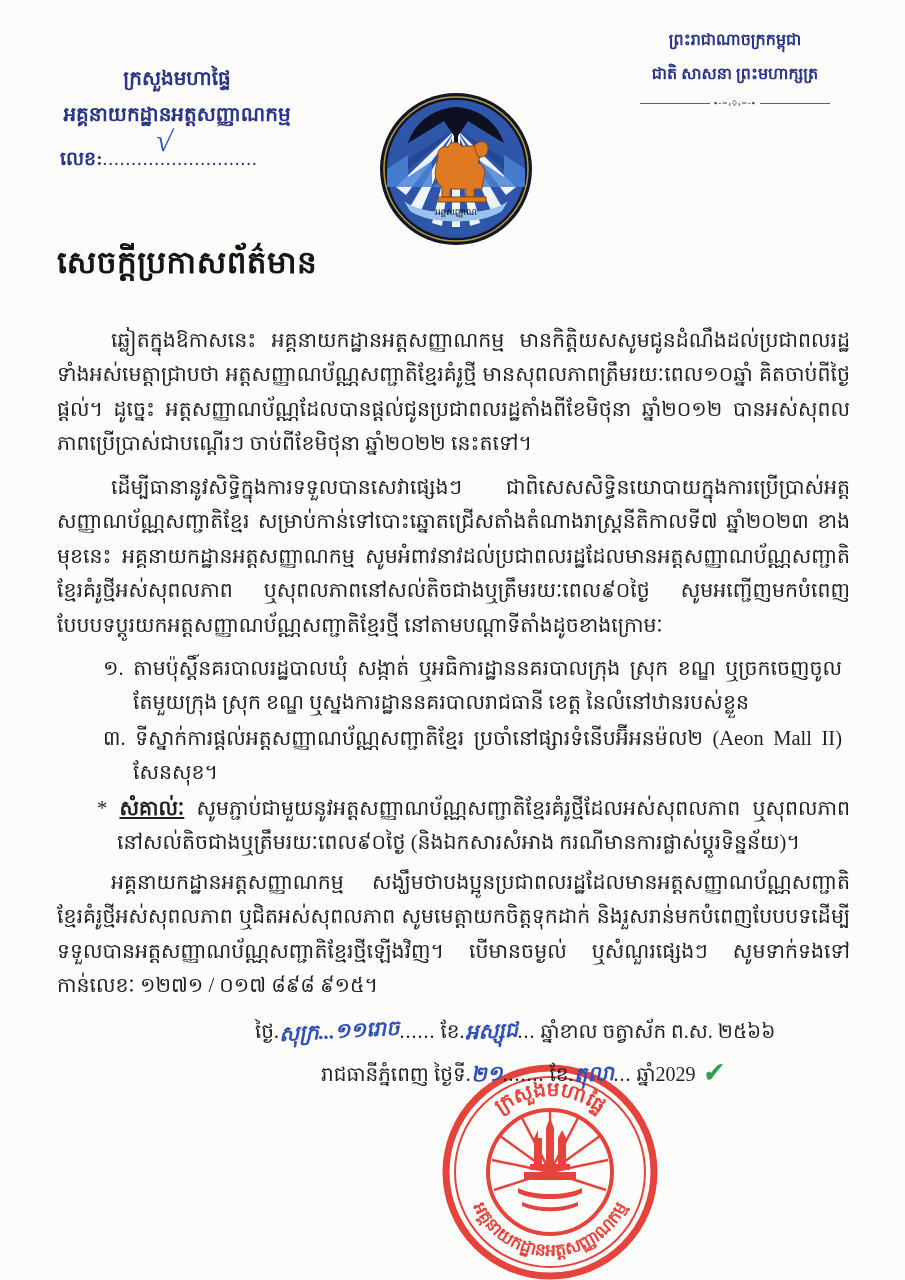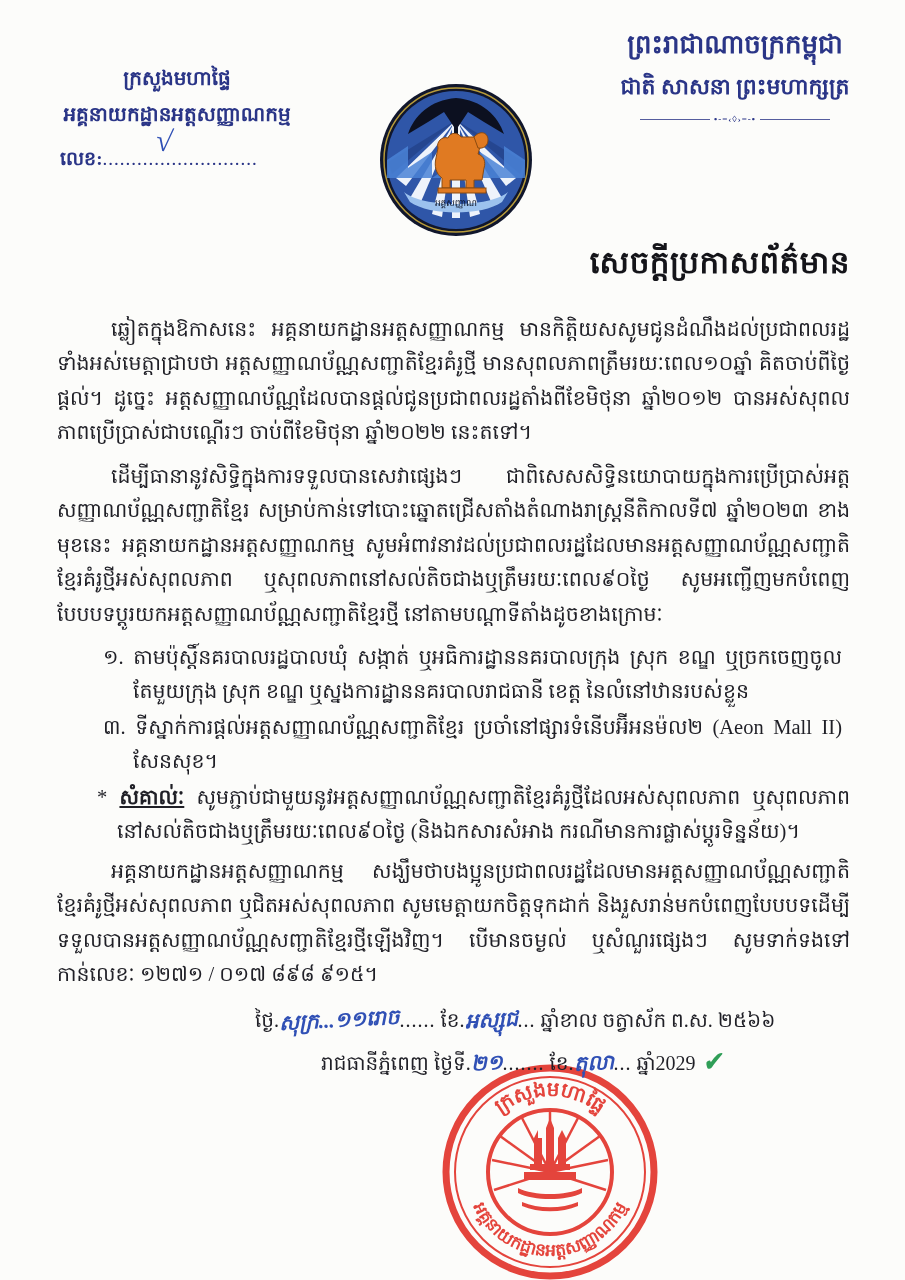--- a/index.html
+++ b/index.html
@@ -26,38 +26,38 @@
   .hdr-left .dots{letter-spacing:1px;font-weight:normal;}
   .check-blue{
     position:absolute;left:118px;top:-22px;
     color:#3050b5;font-size:30px;font-weight:normal;
     transform:rotate(8deg);font-style:italic;
   }
   .hdr-right{
     position:absolute;left:575px;top:32px;width:320px;
     text-align:center;color:#2a3587;font-weight:bold;
   }
-  .hdr-right .r1{font-size:26px;line-height:1.0;margin-bottom:18px;}
-  .hdr-right .r2{font-size:22px;line-height:1.0;margin-bottom:16px;}
+  .hdr-right .r1{font-size:16px;line-height:1.0;margin-bottom:18px;}
+  .hdr-right .r2{font-size:16px;line-height:1.0;margin-bottom:16px;}
   .hdr-divider{
     display:flex;align-items:center;justify-content:center;gap:4px;
     color:#2a3587;
   }
   .hdr-divider .bar{height:1px;background:#2a3587;width:70px;opacity:.8;}
   .hdr-divider .mid{font-size:9px;letter-spacing:1px;font-weight:bold;}
   
-  .emblem{position:absolute;left:378px;top:82px;width:156px;height:156px;}
+  .emblem{position:absolute;left:378px;top:91px;width:156px;height:156px;}
   
   .doc-body{
     position:absolute;left:57px;top:243px;width:793px;
     font-size:20.5px;
   }
   .doc-title{
-    text-align:right;font-size:31px;font-weight:bold;color:#141419;
-    margin-bottom:24px;letter-spacing:.5px;
+    text-align:left;font-size:31px;font-weight:bold;color:#141419;
+    margin-bottom:35px;letter-spacing:.5px;
   }
   .para{
     text-indent:54px;text-align:justify;line-height:1.68;margin:0 0 9px 0;
   }
   .kh-list{margin:0 8px 2px 46px;}
   .kh-li{
     padding-left:30px;text-indent:-30px;line-height:1.66;
     text-align:justify;margin-bottom:2px;
   }
   .kh-li .num{font-weight:normal;}

